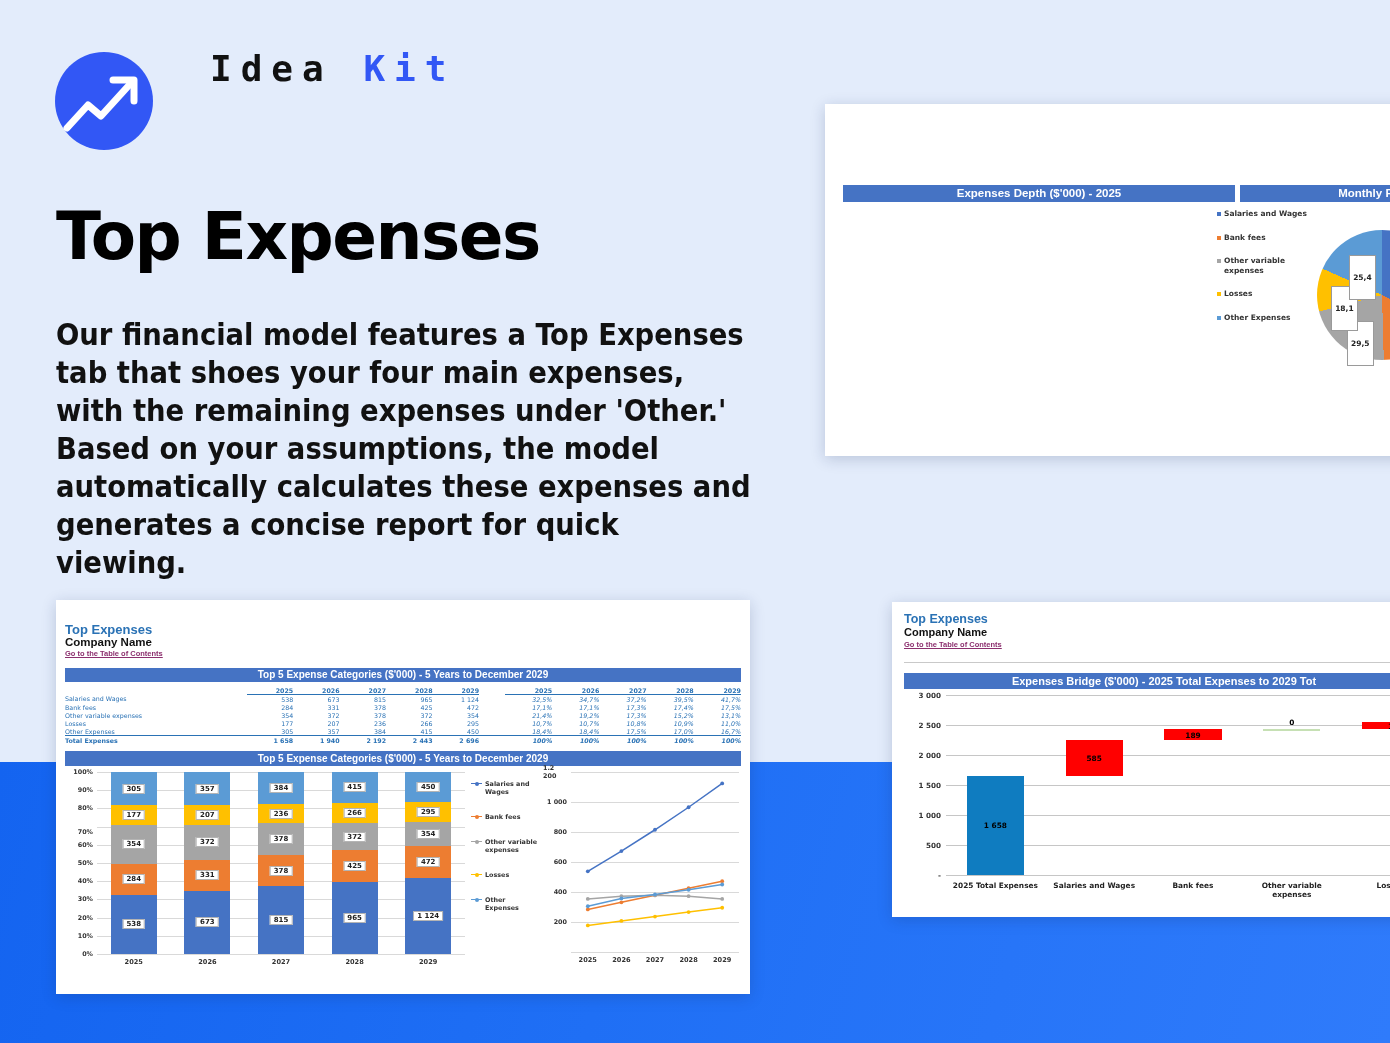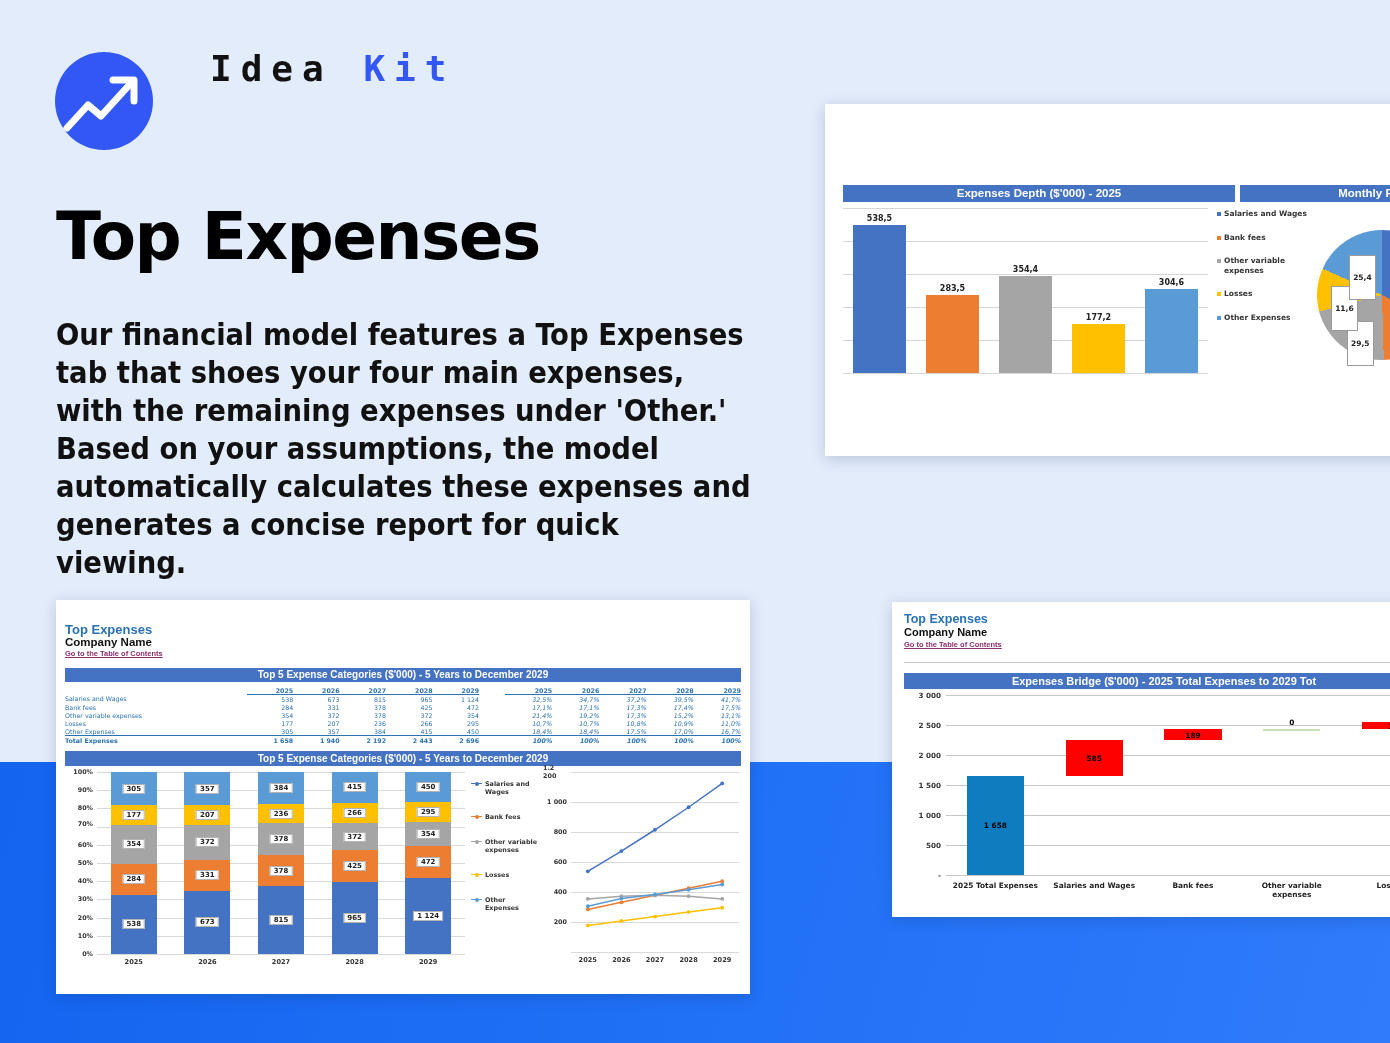--- a/index.html
+++ b/index.html
@@ -150,38 +150,20 @@
   </div>
 </div>
 
 <div class="headline">Top Expenses</div>
 <div class="body-copy">Our financial model features a Top Expenses tab that shoes your four main expenses, with the remaining expenses under 'Other.' Based on your assumptions, the model automatically calculates these expenses and generates a concise report for quick viewing.</div>
 
 <div class="panel" id="panelA">
   <div class="chart-band">Expenses Depth ($'000) - 2025</div>
   <div class="chart-band2">Monthly Run-Rate ($'000</div>
 
-  <div class="barplot" id="barplotA">
-      <div class="grid" style="top: 165px;"></div>
-      <div class="grid" style="top: 132px;"></div>
-      <div class="grid" style="top: 99px;"></div>
-      <div class="grid" style="top: 66px;"></div>
-      <div class="grid" style="top: 33px;"></div>
-      <div class="grid" style="top: 0px;"></div>
-      <div class="bcol" style="left: 10.22px; width: 52.56px; height: 148.088px; background: rgb(69, 115, 196);"></div>
-      <div class="blab" style="left: 0px; width: 73px; top: 5.9125px;">538,5</div>
-      <div class="bcol" style="left: 83.22px; width: 52.56px; height: 77.9625px; background: rgb(237, 125, 49);"></div>
-      <div class="blab" style="left: 73px; width: 73px; top: 76.0375px;">283,5</div>
-      <div class="bcol" style="left: 156.22px; width: 52.56px; height: 97.46px; background: rgb(165, 165, 165);"></div>
-      <div class="blab" style="left: 146px; width: 73px; top: 56.54px;">354,4</div>
-      <div class="bcol" style="left: 229.22px; width: 52.56px; height: 48.73px; background: rgb(255, 192, 0);"></div>
-      <div class="blab" style="left: 219px; width: 73px; top: 105.27px;">177,2</div>
-      <div class="bcol" style="left: 302.22px; width: 52.56px; height: 83.765px; background: rgb(91, 155, 213);"></div>
-      <div class="blab" style="left: 292px; width: 73px; top: 70.235px;">304,6</div>
-    </div>
   <div class="legendA" id="legendA">
       <div class="lg">
         <span class="sw" style="background:#4573c4"></span>
         <span>Salaries and Wages</span>
       </div>
       <div class="lg">
         <span class="sw" style="background:#ed7d31"></span>
         <span>Bank fees</span>
       </div>
       <div class="lg">
@@ -193,21 +175,21 @@
         <span>Losses</span>
       </div>
       <div class="lg">
         <span class="sw" style="background:#5b9bd5"></span>
         <span>Other Expenses</span>
       </div>
     </div>
   <div class="pie-wrap">
     <div class="pie" id="pieA" style="background: conic-gradient(rgb(69, 115, 196) 0deg, rgb(69, 115, 196) 116.961deg, rgb(237, 125, 49) 116.961deg, rgb(237, 125, 49) 178.437deg, rgb(165, 165, 165) 178.437deg, rgb(165, 165, 165) 255.282deg, rgb(255, 192, 0) 255.282deg, rgb(255, 192, 0) 293.835deg, rgb(91, 155, 213) 293.835deg, rgb(91, 155, 213) 360deg);"></div>
   <div class="pielab" style="left: 30.0057px; top: 91.0043px;">29,5</div>
-      <div class="pielab" style="left: 14.1265px; top: 55.8208px;">11,6</div>
+      <div class="pielab" style="left: 14.1265px; top: 55.8208px;">18,1</div>
       <div class="pielab" style="left: 32.1662px; top: 25.4846px;">25,4</div>
     </div>
 </div>
 
 <div class="panel" id="panelB">
   <div class="hd t1 xl-title">Top Expenses</div>
   <div class="hd t2 xl-company">Company Name</div>
   <div class="hd t3 xl-link">Go to the Table of Contents</div>
 
   <div class="chart-band tbl-band">Top 5 Expense Categories ($'000) - 5 Years to December 2029</div>
@@ -321,21 +303,21 @@
 
   <div class="stack-wrap">
     <div class="axisY" id="stackAxis">
         <span style="top: 182px;">0%</span>
         <span style="top: 163.8px; margin-left: 48px;">10%</span>
         <span style="top: 145.6px;">20%</span>
         <span style="top: 127.4px;">30%</span>
         <span style="top: 109.2px;">40%</span>
         <span style="top: 91px;">50%</span>
         <span style="top: 72.8px;">60%</span>
-        <span style="top: 52px;">70%</span>
+        <span style="top: 60px;">70%</span>
         <span style="top: 36.4px;">80%</span>
         <span style="top: 18.2px;">90%</span>
         <span style="top: 0px;">100%</span>
       </div>
     <div class="plotS" id="stackPlot">
         <div class="g" style="top: 182px;"></div>
         <div class="g" style="top: 163.8px;"></div>
         <div class="g" style="top: 145.6px;"></div>
         <div class="g" style="top: 127.4px;"></div>
         <div class="g" style="top: 109.2px;"></div>

